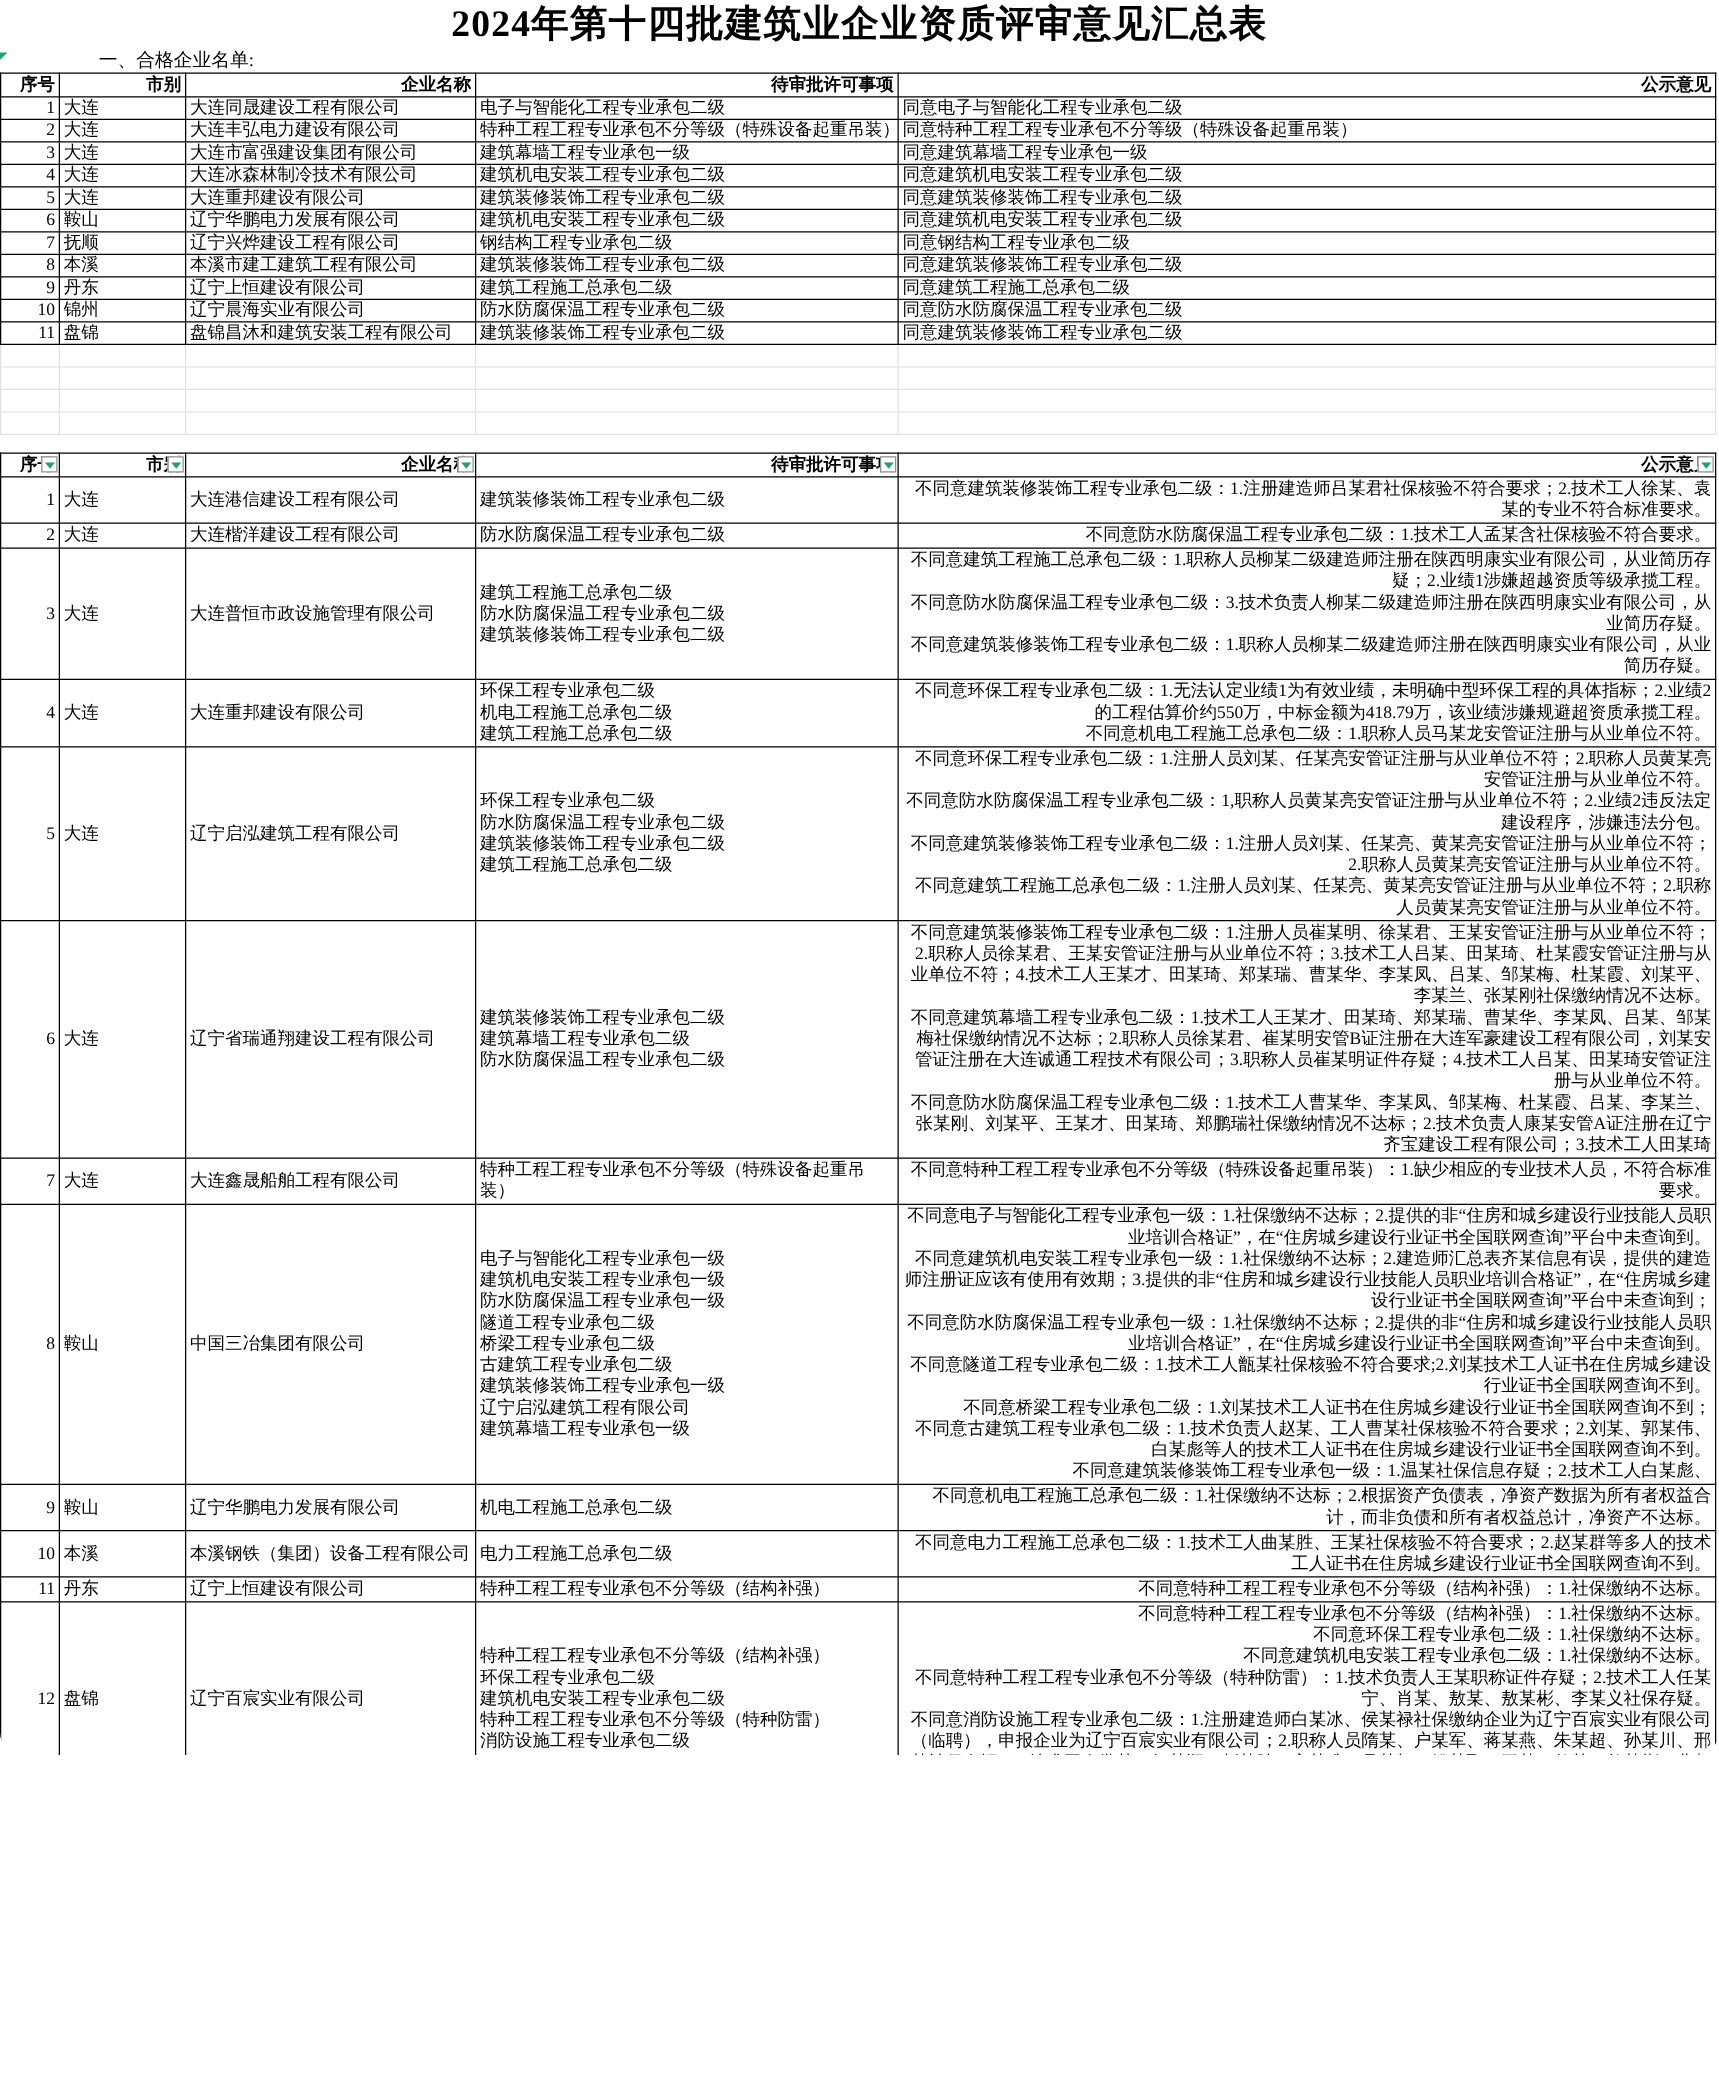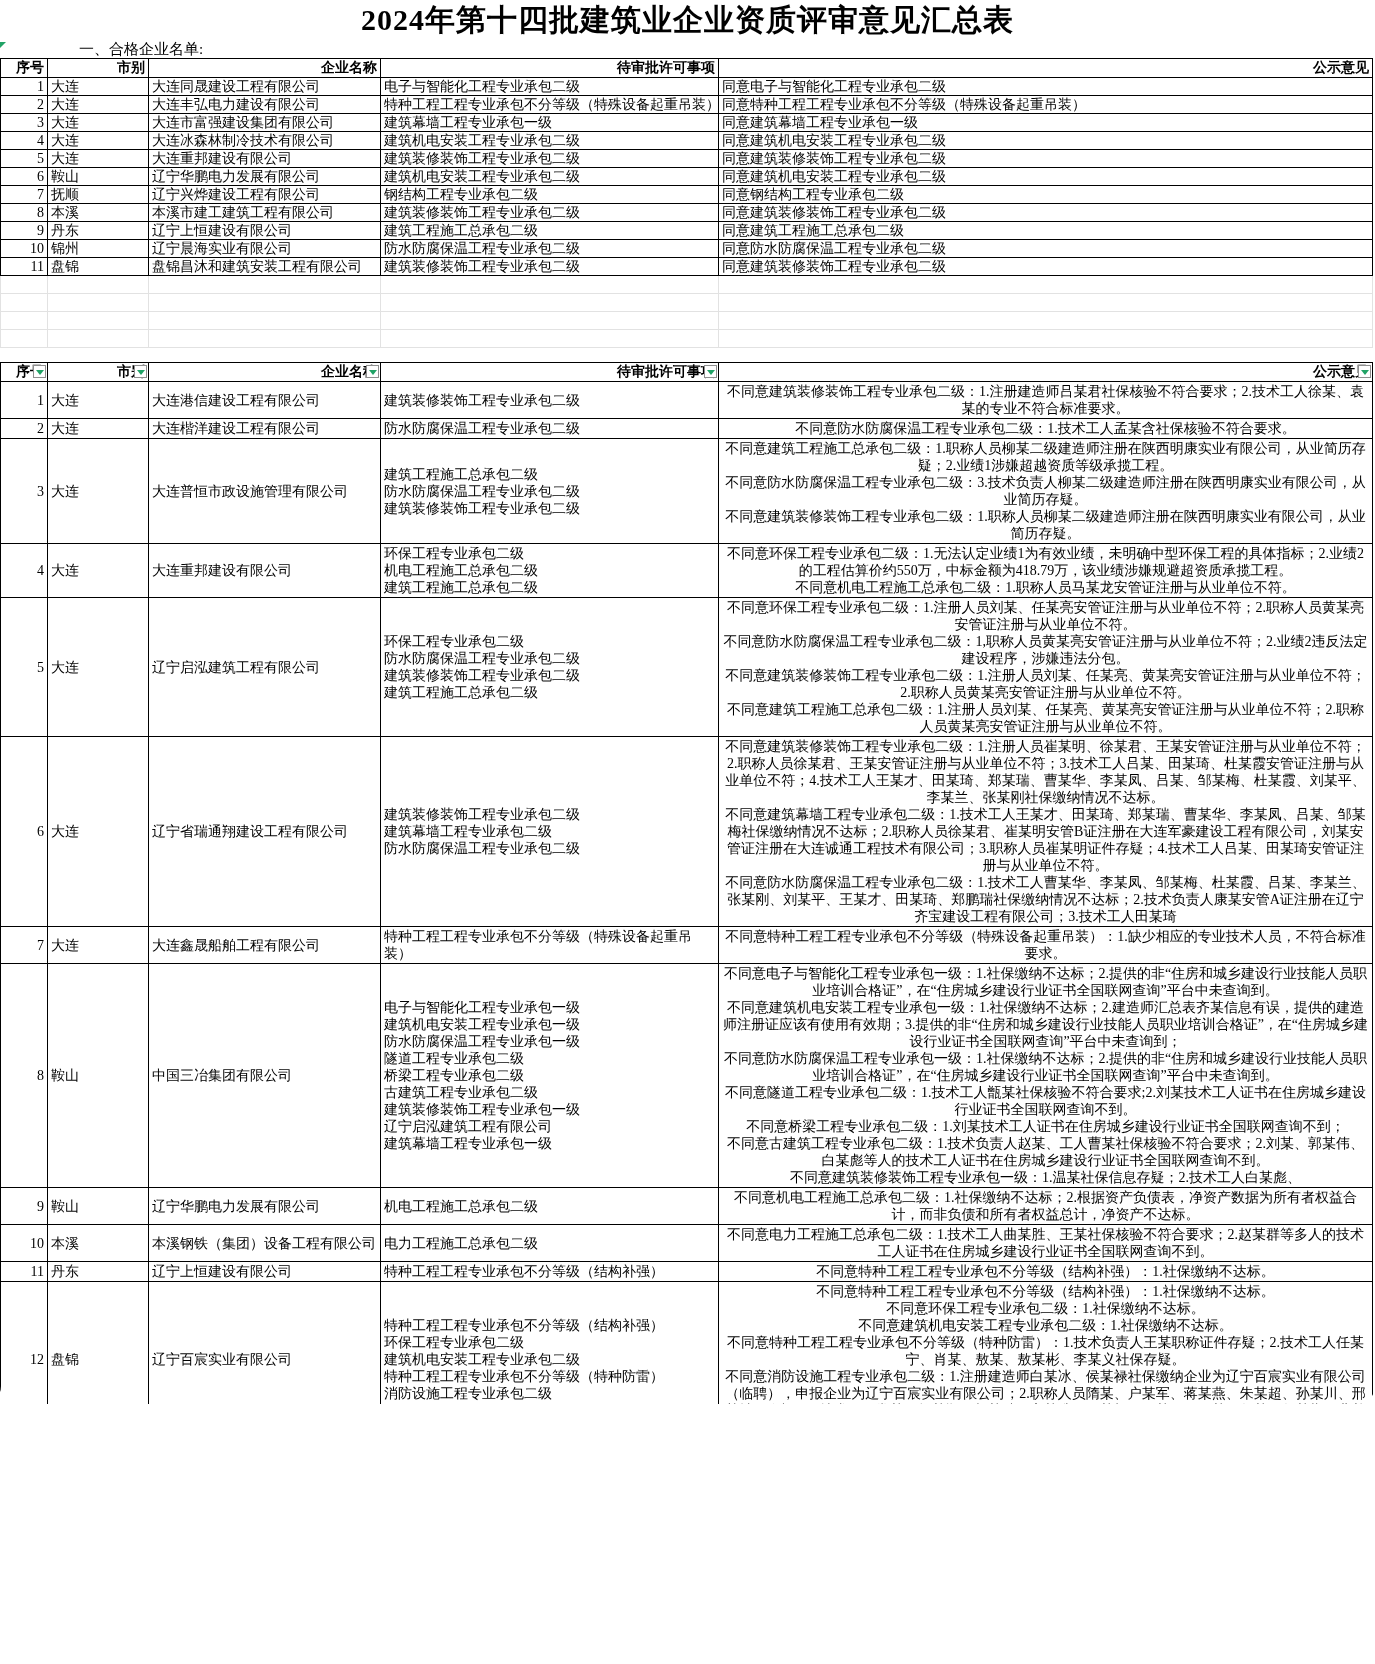--- a/index.html
+++ b/index.html
@@ -25,21 +25,21 @@
     border:1px solid #000;font-size:14px;padding:0 3px;overflow:hidden;
     font-family:"Liberation Serif","DejaVu Serif",serif;
   }
   th{height:17px;font-weight:bold;text-align:right;position:relative;white-space:nowrap;}
   
   #t1 td{height:17px;line-height:16px;white-space:nowrap;}
   
   #t2 td{vertical-align:middle;line-height:17px;padding:1px 3px;}
   td.seq{text-align:right;}
   td.items div{line-height:17px;}
-  td.opinion div{line-height:17px;text-align:center;}
+  td.opinion div{line-height:17px;text-align:right;}
   
   #t0{margin-bottom:14px;}
   #t0 td{border:1px solid #e2e2e2;height:17px;}
   #t0 tr:first-child td{border-top:none;}
   
   .filter{
     position:absolute;right:1px;top:2px;width:13px;height:13px;
     background:#fff;border:1px solid #8f8f8f;box-sizing:border-box;
   }
   .filter::after{

